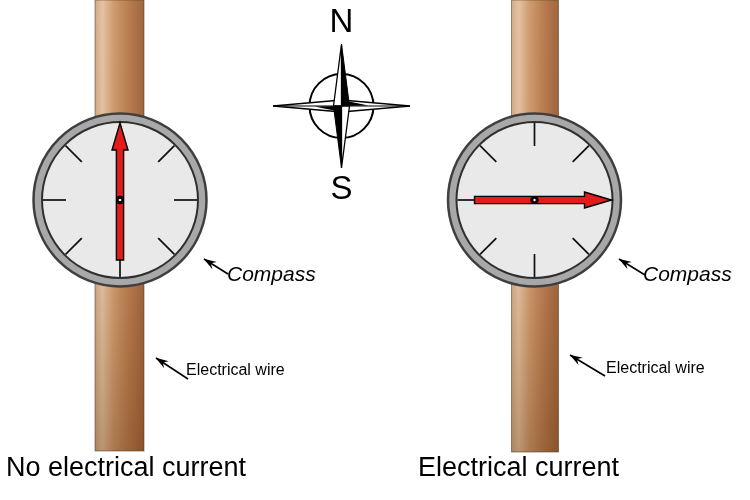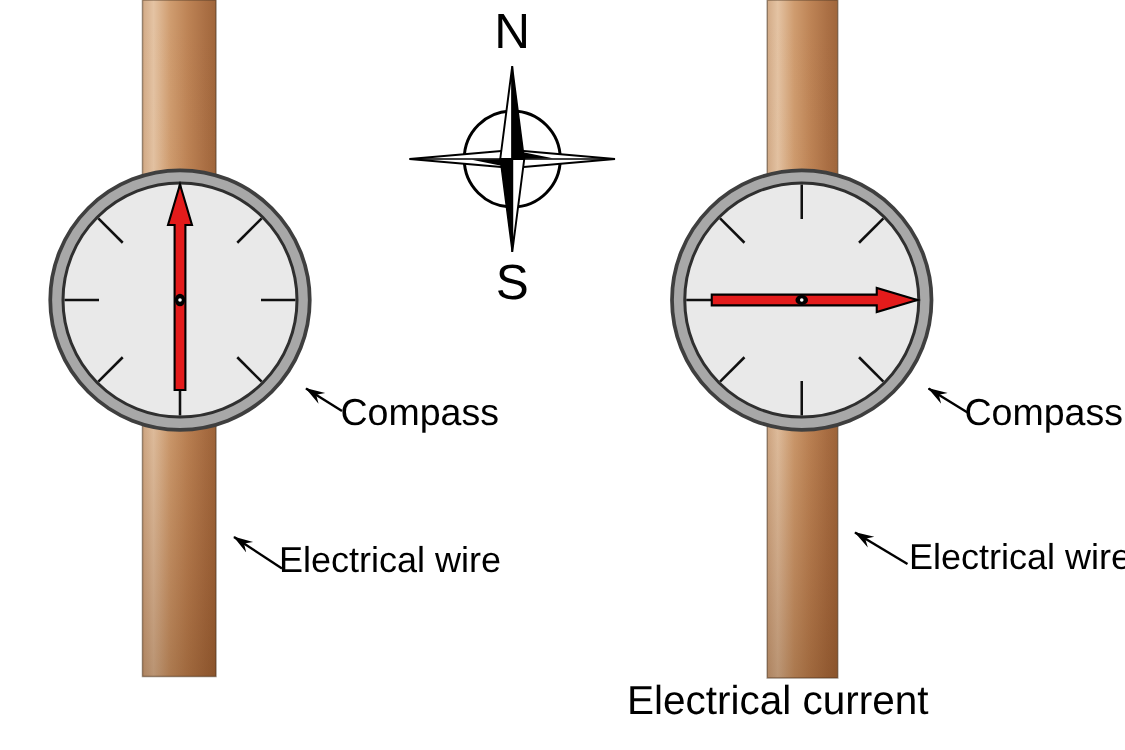--- a/index.html
+++ b/index.html
@@ -8,22 +8,22 @@
     width: 750px;
     height: 500px;
     background: #ffffff;
     overflow: hidden;
     font-family: "Liberation Sans", sans-serif;
     color: #000;
   }
   .stage svg.scene { position: absolute; left: 0; top: 0; }
   .txt { position: absolute; white-space: nowrap; line-height: 1; color: #000; }
   .rose-letter { font-size: 33px; transform: translateX(-50%); }
-  .pointer-label { font-size: 25px; }
-  .wire-pointer-label { font-size: 24px; }
+  .pointer-label { font-size: 21px; font-style: italic; }
+  .wire-pointer-label { font-size: 16px; }
   .caption { font-size: 27px; }
 </style>
 </head>
 <body>
 
 <div class="stage">
 
   <svg class="scene" width="750" height="500" viewBox="0 0 750 500">
     <defs>
       <linearGradient id="wireGrad" x1="0" y1="0" x2="1" y2="0">
@@ -117,15 +117,16 @@
 
   <div class="txt rose-letter" style="left:341.5px; top:4px;">N</div>
   <div class="txt rose-letter" style="left:341.5px; top:171px;">S</div>
 
   <div class="txt pointer-label" style="left:227px; top:263px;">Compass</div>
   <div class="txt wire-pointer-label" style="left:186px; top:362px;">Electrical wire</div>
 
   <div class="txt pointer-label" style="left:643px; top:263px;">Compass</div>
   <div class="txt wire-pointer-label" style="left:606px; top:360px;">Electrical wire</div>
 
+  <div class="txt caption" style="left:6px; top:454px;">No electrical current</div>
   <div class="txt caption" style="left:418px; top:454px;">Electrical current</div>
 
 </div>
 
 </body></html>

